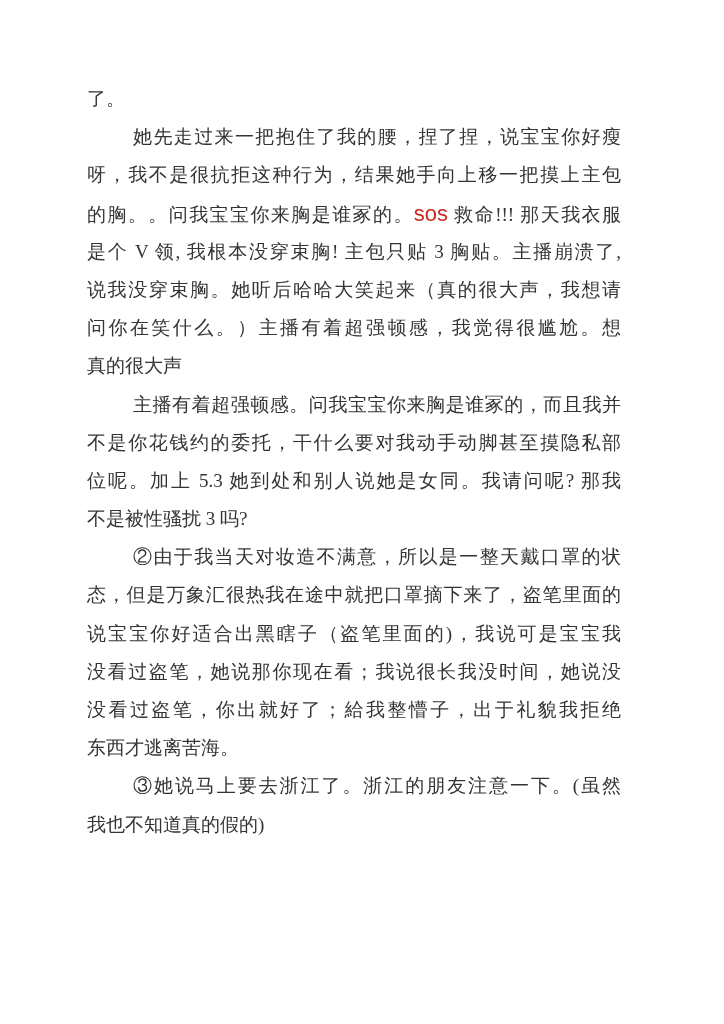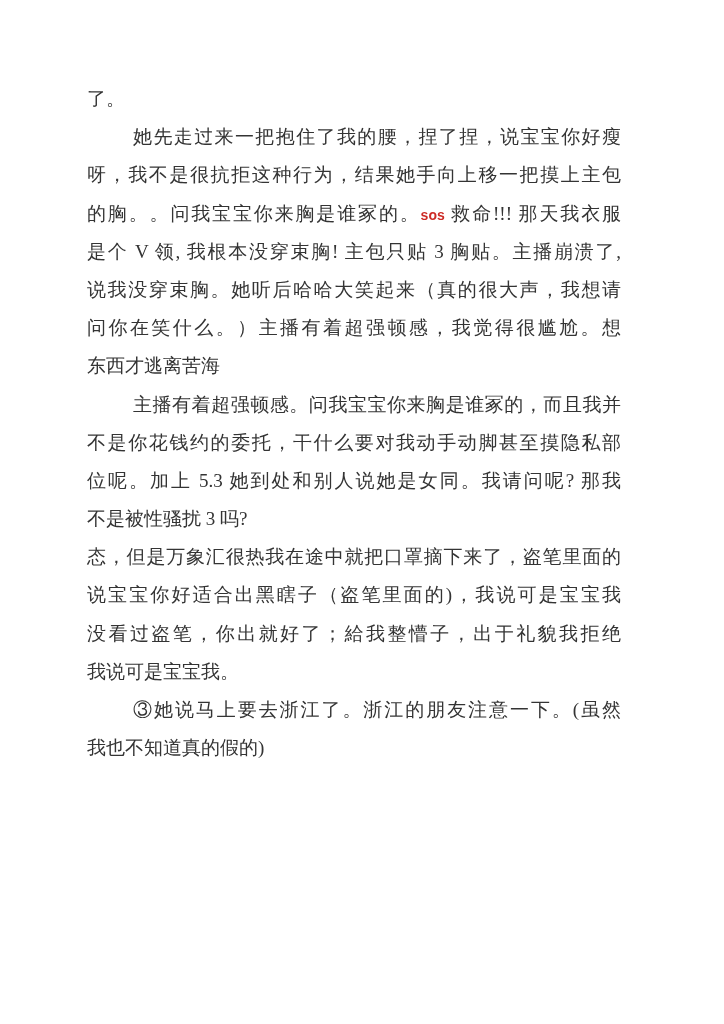--- a/index.html
+++ b/index.html
@@ -30,41 +30,43 @@
   }
   .just {
     text-align: justify;
     text-align-last: justify;
   }
   .indent {
     text-indent: 46px;
   }
   .hl {
     color: var(--color-highlight, #cc2a25);
-    font-weight: 700;
+    font-weight: 400;
     font-family: "Liberation Sans", "DejaVu Sans", sans-serif;
-    font-size: 14px;
+    font-size: 22px;
     margin-top: 48px;
   }
 </style>
 </head>
 <body>
 
 <div class="page">
   <div class="line">了。</div>
   <div class="line just indent">她先走过来一把抱住了我的腰，捏了捏，说宝宝你好瘦</div>
   <div class="line just">呀，我不是很抗拒这种行为，结果她手向上移一把摸上主包</div>
   <div class="line just"><span>的胸。。问我宝宝你来胸是谁冢的。</span><span class="hl">sos</span><span> 救命!!! 那天我衣服</span></div>
   <div class="line just">是个 V 领, 我根本没穿束胸! 主包只贴 3 胸贴。主播崩溃了,</div>
   <div class="line just">说我没穿束胸。她听后哈哈大笑起来（真的很大声，我想请</div>
   <div class="line just">问你在笑什么。）主播有着超强顿感，我觉得很尴尬。想</div>
-  <div class="line">东西才逃离苦海</div>
+  <div class="line">真的很大声</div>
   <div class="line just indent">主播有着超强顿感。问我宝宝你来胸是谁冢的，而且我并</div>
   <div class="line just">不是你花钱约的委托，干什么要对我动手动脚甚至摸隐私部</div>
   <div class="line just">位呢。加上 5.3 她到处和别人说她是女同。我请问呢? 那我</div>
   <div class="line">不是被性骚扰 3 吗?</div>
+  <div class="line just indent">②由于我当天对妆造不满意，所以是一整天戴口罩的状</div>
   <div class="line just">态，但是万象汇很热我在途中就把口罩摘下来了，盗笔里面的</div>
   <div class="line just">说宝宝你好适合出黑瞎子（盗笔里面的)，我说可是宝宝我</div>
+  <div class="line just">没看过盗笔，她说那你现在看；我说很长我没时间，她说没</div>
   <div class="line just">没看过盗笔，你出就好了；給我整懵子，出于礼貌我拒绝</div>
-  <div class="line">我说可是宝宝我。</div>
+  <div class="line">东西才逃离苦海。</div>
   <div class="line just indent">③她说马上要去浙江了。浙江的朋友注意一下。(虽然</div>
   <div class="line">我也不知道真的假的)</div>
 </div>
 
 </body></html>

